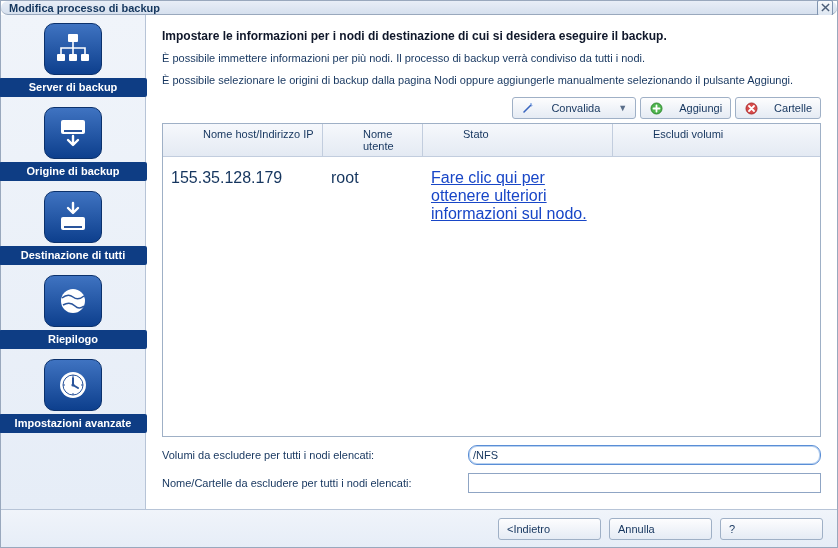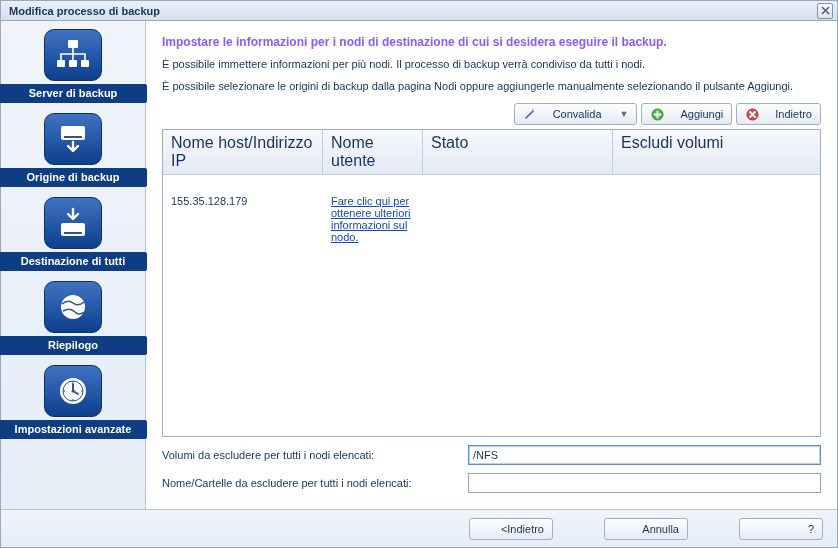--- a/index.html
+++ b/index.html
@@ -12,30 +12,31 @@
   }
   .window {
     width: 838px;
     height: 548px;
     border: 1px solid #99a8bd;
     display: flex;
     flex-direction: column;
     background: #fff;
   }
   .titlebar {
-    height: 20px;
+    height: 14px;
     background: linear-gradient(#e8eef7, #d6e0ee);
     border-bottom: 1px solid #99a8bd;
     display: flex;
     align-items: center;
     justify-content: space-between;
     padding: 0 4px 0 8px;
     font-weight: bold;
     color: #14365d;
     font-size: 11px;
+    border-radius: 10px;
   }
   .titlebar .close {
     width: 16px;
     height: 16px;
     border: 1px solid #7f94b0;
     background: linear-gradient(#f7f9fc,#dde6f1);
     border-radius: 2px;
     display: flex;
     align-items: center;
     justify-content: center;
@@ -89,21 +90,21 @@
     border-radius: 2px;
   }
   .main {
     flex: 1;
     padding: 10px 16px 8px 16px;
     display: flex;
     flex-direction: column;
   }
   .heading {
     font-weight: bold;
-    color: #8b5cf6;
+    color: #0f172a;
     font-size: 12px;
     margin: 4px 0 8px 0;
   }
   .para {
     color: #15355e;
     margin: 0 0 8px 0;
     line-height: 14px;
   }
   .toolbar {
     display: flex;
@@ -139,60 +140,61 @@
   .grid-head {
     display: grid;
     grid-template-columns: 160px 100px 190px 1fr;
     background: linear-gradient(#f6f8fc,#e4eaf3);
     border-bottom:1px solid #c2cdde;
   }
   .grid-head > div {
     padding: 4px 8px;
     color:#15355e;
     border-right: 1px solid #c2cdde;
-    font-size:16px;
+    font-size:11px;
+    margin-left:32px;
   }
   .grid-head > div:last-child{border-right:none;}
   .grid-body { flex:1; overflow:auto;}
   .grid-row {
     display:grid;
     grid-template-columns: 160px 100px 190px 1fr;
   }
-  .grid-row > div { padding: 20px 8px; color:#15355e;font-size:11px;}
+  .grid-row > div { padding: 12px 8px; color:#15355e;font-size:16px;}
   .link { color:#1846c7;text-decoration:underline;cursor:pointer;text-align:center;}
   .form-row {
     display:flex;
     align-items:center;
     margin-top:8px;
     gap:6px;
   }
   .form-label {
     width: 300px;
     color:#15355e;
   }
   .form-input {
     flex:1;
     border:1px solid #8fa5c4;
     height:20px;
     padding:2px 4px;
     font-size:11px;
     color:#15355e;
   }
-  .form-input.active { border-color:#5a8ed6; box-shadow:0 0 0 1px #b8d1f0 inset;}
+  .form-input.active { border-color:#5a8ed6; box-shadow:0 0 0 1px #b8d1f0 inset;border-radius:9px;}
   .footer {
     height: 38px;
     border-top: 1px solid #b7c4d7;
     background: linear-gradient(#f0f4fa,#e6edf7);
     display:flex;
     justify-content:flex-end;
     align-items:center;
     gap:8px;
     padding: 0 14px;
   }
-  .footer .btn { width:84px;justify-content:flex-end;margin-left:43px;}
+  .footer .btn { width:103px;justify-content:flex-start;}
   svg { display:block;}
 </style>
 </head>
 <body>
 
 <div class="window">
   <div class="titlebar">
     <span>Modifica processo di backup</span>
     <div class="close">
       <svg width="9" height="9" viewBox="0 0 10 10">
@@ -292,34 +294,35 @@
           </span>
           <span>Aggiungi</span>
         </div>
         <div class="btn">
           <span class="ic ic-del">
             <svg width="13" height="13" viewBox="0 0 13 13">
                 <circle cx="6.5" cy="6.5" r="5.5" fill="#d94a4a" stroke="#a82f2f"></circle>
                 <path d="M4 4 l5 5 M9 4 l-5 5" stroke="#fff" stroke-width="1.8" stroke-linecap="round"></path>
               </svg>
           </span>
-          <span>Indietro</span>
+          <span>Cartelle</span>
         </div>
       </div>
 
       <div class="grid">
         <div class="grid-head">
           <div>Nome host/Indirizzo IP</div>
           <div>Nome utente</div>
           <div>Stato</div>
           <div>Escludi volumi</div>
         </div>
         <div class="grid-body">
           <div class="grid-row">
             <div>155.35.128.179</div>
+            <div>root</div>
             <div><span class="link">Fare clic qui per ottenere ulteriori informazioni sul nodo.</span></div>
             <div></div>
           </div>
         </div>
       </div>
 
       <div class="form-row">
         <div class="form-label">Volumi da escludere per tutti i nodi elencati:</div>
         <input class="form-input active" value="/NFS" style="">
       </div>

